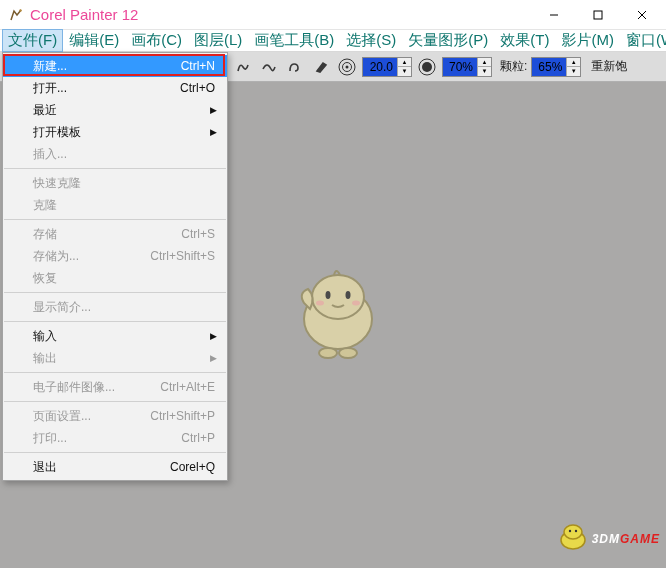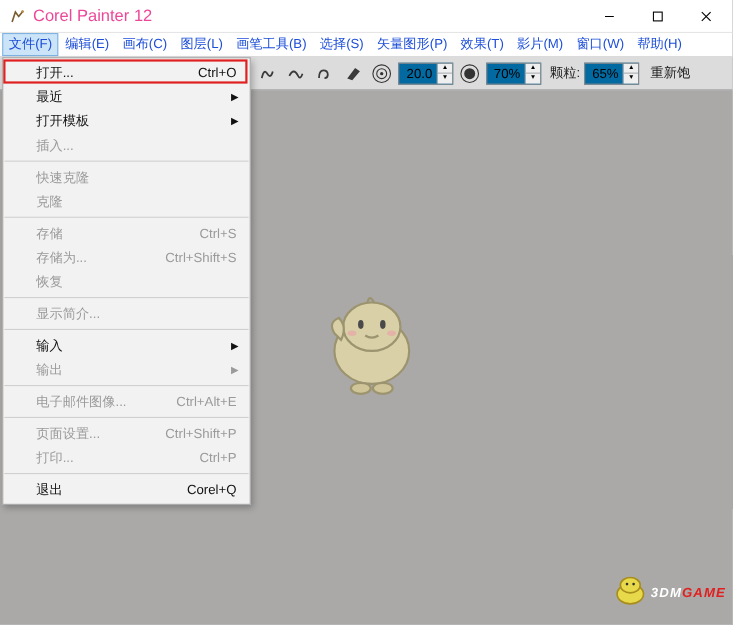--- a/index.html
+++ b/index.html
@@ -7,28 +7,28 @@
 
   
   .titlebar { height:30px; background:#fff; display:flex; align-items:center; padding:0 2px 0 8px; border-bottom:1px solid #e5e5e5;}
   .titlebar .logo { width:16px; height:16px; margin-right:6px; }
   .titlebar .title { flex:1; font-size:15px; color:#ec4899; }
   .winbtn { width:44px; height:30px; display:flex; align-items:center; justify-content:center; }
   .winbtn svg { width:10px; height:10px; }
 
   
   .menubar { height:22px; background:#fff; display:flex; align-items:center; padding:0 2px; border-bottom:1px solid #d8d8d8;}
-  .menuitem { padding:2px 6px; font-size:12px; color:#1d4ed8; white-space:nowrap; }
+  .menuitem { padding:2px 6px; font-size:15px; color:#0f766e; white-space:nowrap; }
   .menuitem.open { background:#cce4f7; border:1px solid #7eb4e4; padding:1px 5px;}
 
   
   .toolbar { height:30px; background:#dcdcdc; border-bottom:1px solid #b0b0b0; position:relative; display:flex; align-items:center; padding-left:232px; gap:4px;}
   .brushiconbtn { width:22px; height:22px; display:flex; align-items:center; justify-content:center; background:transparent; border:1px solid transparent; border-radius:2px;}
   .brushiconbtn svg { width:16px;height:16px; stroke:#3a3a3a; fill:none; stroke-width:1.6;}
-  .spinbox { display:flex; align-items:center; height:20px; background:#0369a1; border:1px solid #8a8a8a; }
+  .spinbox { display:flex; align-items:center; height:20px; background:#1d4ed8; border:1px solid #8a8a8a; }
   .spinbox .val { padding:0 4px; min-width:34px; text-align:right; }
   .spinbox .spinbtns { width:14px; height:100%; display:flex; flex-direction:column; border-left:1px solid #aaa;}
   .spinbox .spinbtns div { flex:1; display:flex; align-items:center; justify-content:center; font-size:6px; line-height:1; background:#efefef;}
   .spinbox .spinbtns div:first-child{border-bottom:1px solid #aaa;}
   .tlabel { font-size:12px; color:#222; padding-left:4px;}
   .circleicon { width:22px; height:22px; display:flex; align-items:center; justify-content:center;}
   .circleicon svg{width:18px;height:18px;}
   .textbtn{ padding:2px 6px; color:#1a1a1a;}
 
   
@@ -177,20 +177,24 @@
       <ellipse cx="17" cy="18" rx="12" ry="9" fill="#e8d94a" stroke="#a88e1e" stroke-width="1.5"></ellipse>
       <ellipse cx="17" cy="10" rx="9" ry="7" fill="#e8d94a" stroke="#a88e1e" stroke-width="1.5"></ellipse>
       <circle cx="14" cy="9" r="1.2" fill="#333"></circle>
         <circle cx="20" cy="9" r="1.2" fill="#333"></circle>
     </svg>
     <span class="txt"><span>3DM</span><span class="red">GAME</span></span>
   </div>
 </div>
 
 <div class="dropdown" id="filemenu">
+    <div class="ddrow hov">
+      <span class="lbl">新建...</span>
+      <span class="sc">Ctrl+N</span>
+    </div>
     <div class="ddrow">
       <span class="lbl">打开...</span>
       <span class="sc">Ctrl+O</span>
     </div>
     <div class="ddrow">
       <span class="lbl">最近</span>
       <span class="arrow">▶</span>
     </div>
     <div class="ddrow">
       <span class="lbl">打开模板</span>

